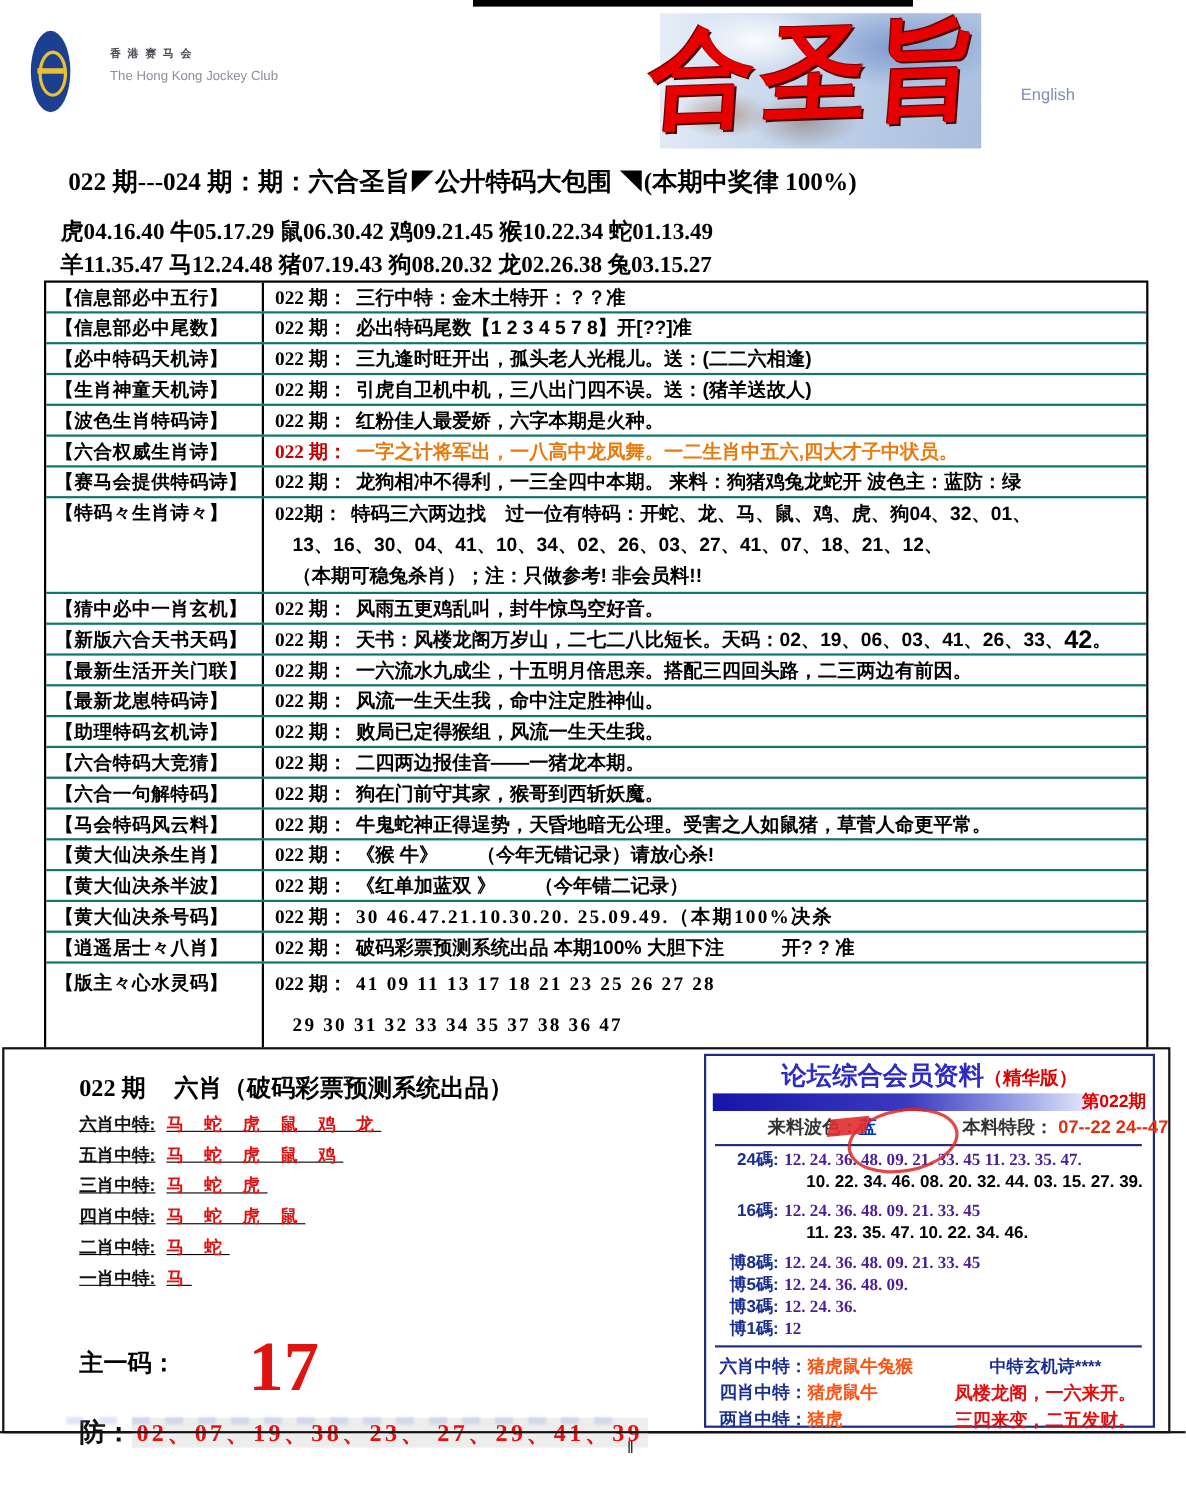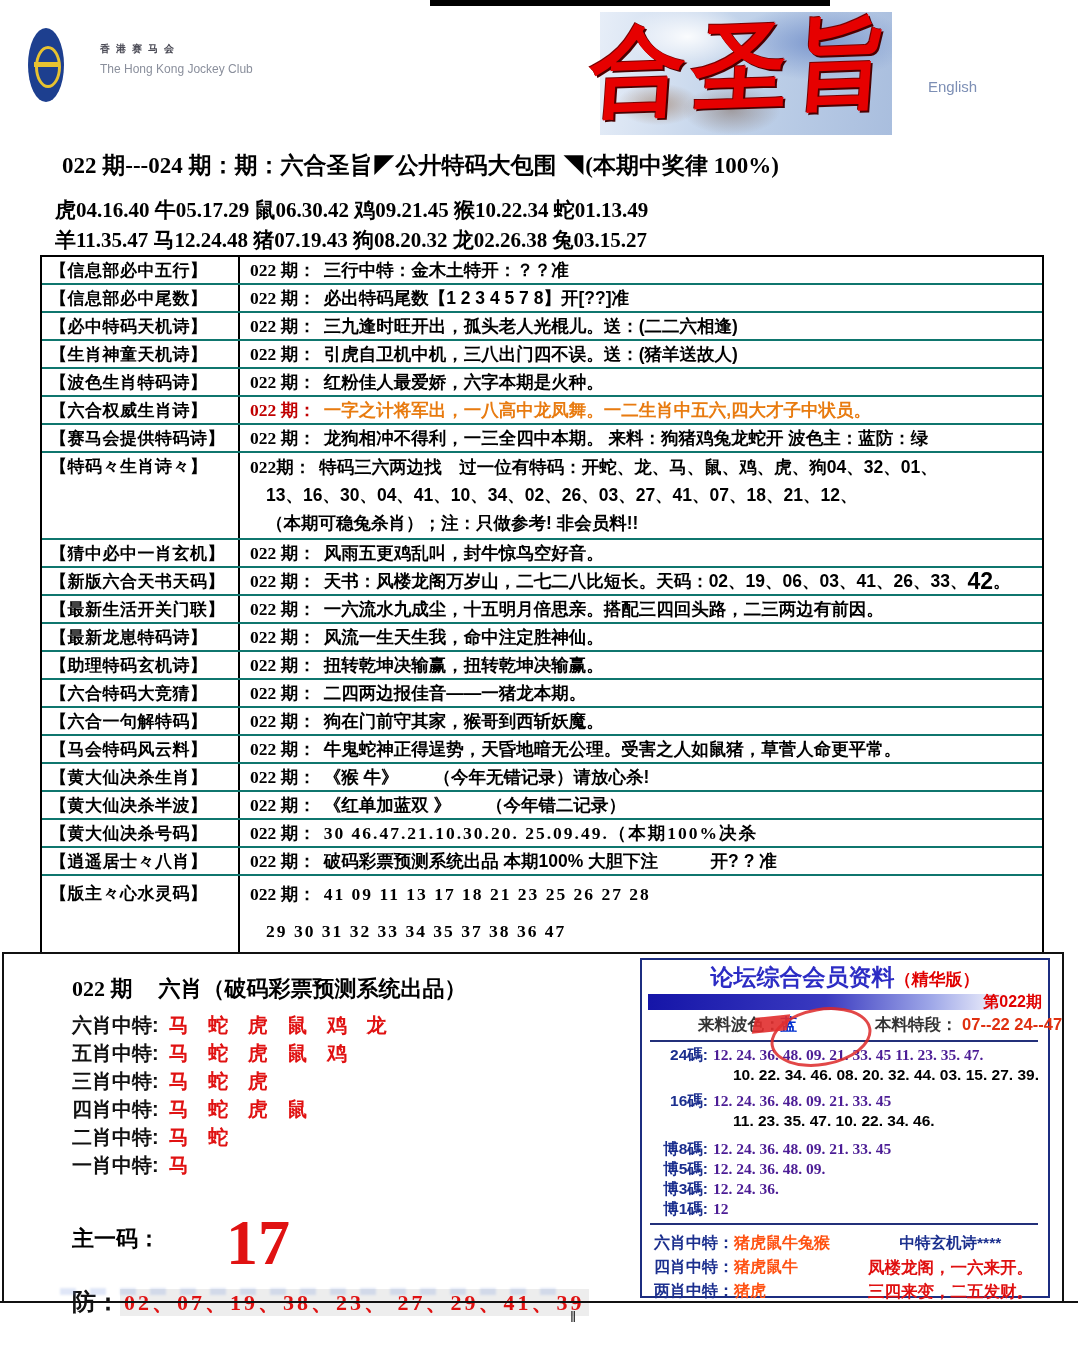--- a/index.html
+++ b/index.html
@@ -66,21 +66,21 @@
         box-sizing:border-box;background:#fff;}
   .bottomline{position:absolute;left:0;top:1301px;width:1078px;height:2px;background:#111;}
   .footmark{position:absolute;left:570px;top:1308px;font-size:15px;color:#222;}
   .smudge{position:absolute;left:60px;top:1288px;width:500px;height:7px;opacity:.5;filter:blur(1px);
         background:repeating-linear-gradient(90deg,rgba(120,150,220,.45) 0 16px,transparent 16px 30px);}
 
   
   .bl{position:absolute;left:72px;top:974px;width:540px;}
   .bl-head{font-size:22px;font-weight:bold;margin-bottom:8px;}
   .bl-head .bl-per{font-family:"Liberation Serif",serif;margin-right:26px;}
-  .bl-row{height:28px;font-size:20px;font-weight:bold;}
+  .bl-row{height:28px;font-size:16px;font-weight:bold;text-decoration:underline;}
   .bl-label{color:#111;margin-right:10px;}
   .bl-val{color:#e01212;letter-spacing:7px;}
   .bl-main{margin-top:26px;height:66px;}
   .bl-main-label{font-size:22px;font-weight:bold;vertical-align:18px;}
   .bl-main-code{font-family:"Liberation Serif",serif;font-size:64px;font-weight:bold;color:#e01212;
                 margin-left:66px;}
   .bl-guard{margin-top:14px;font-weight:bold;}
   .bl-guard-label{font-size:24px;color:#111;}
   .bl-guard-nums{font-family:"Liberation Serif",serif;font-size:22px;color:#e01212;letter-spacing:3px;
                  background:#ededed;padding:1px 4px;}
@@ -227,21 +227,21 @@
       <div class="tlabel">【最新龙崽特码诗】</div>
       <div class="tcell">
           <span class="period">022 期：</span>
           <span class="txt">风流一生天生我，命中注定胜神仙。</span>
         </div>
     </div>
     <div class="trow h1">
       <div class="tlabel">【助理特码玄机诗】</div>
       <div class="tcell">
           <span class="period">022 期：</span>
-          <span class="txt">扭转乾坤决输赢，扭转乾坤决输赢。</span>
+          <span class="txt">败局已定得猴组，风流一生天生我。</span>
         </div>
     </div>
     <div class="trow h1">
       <div class="tlabel">【六合特码大竞猜】</div>
       <div class="tcell">
           <span class="period">022 期：</span>
           <span class="txt">二四两边报佳音——一猪龙本期。</span>
         </div>
     </div>
     <div class="trow h1">

